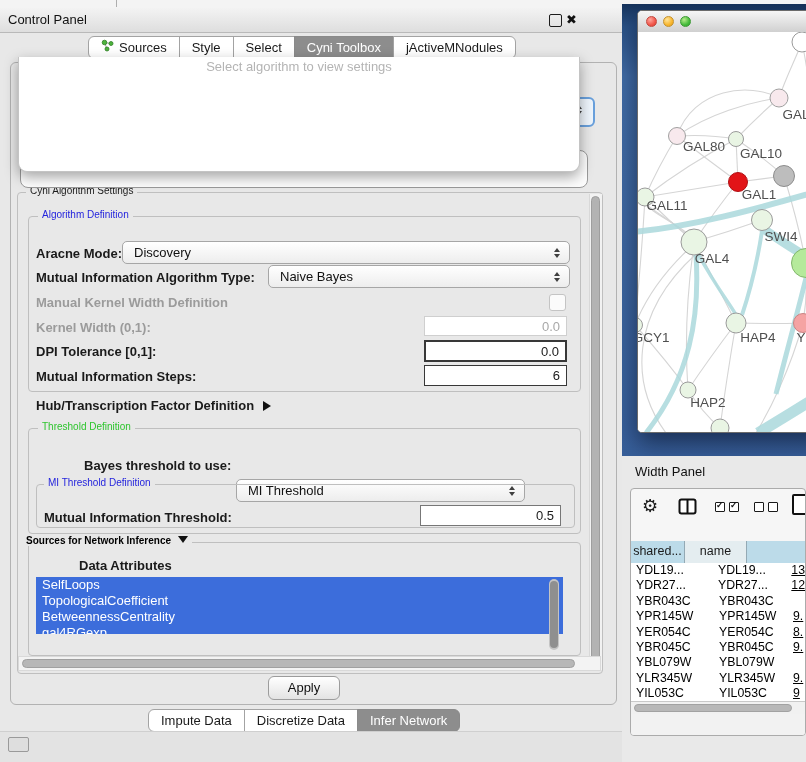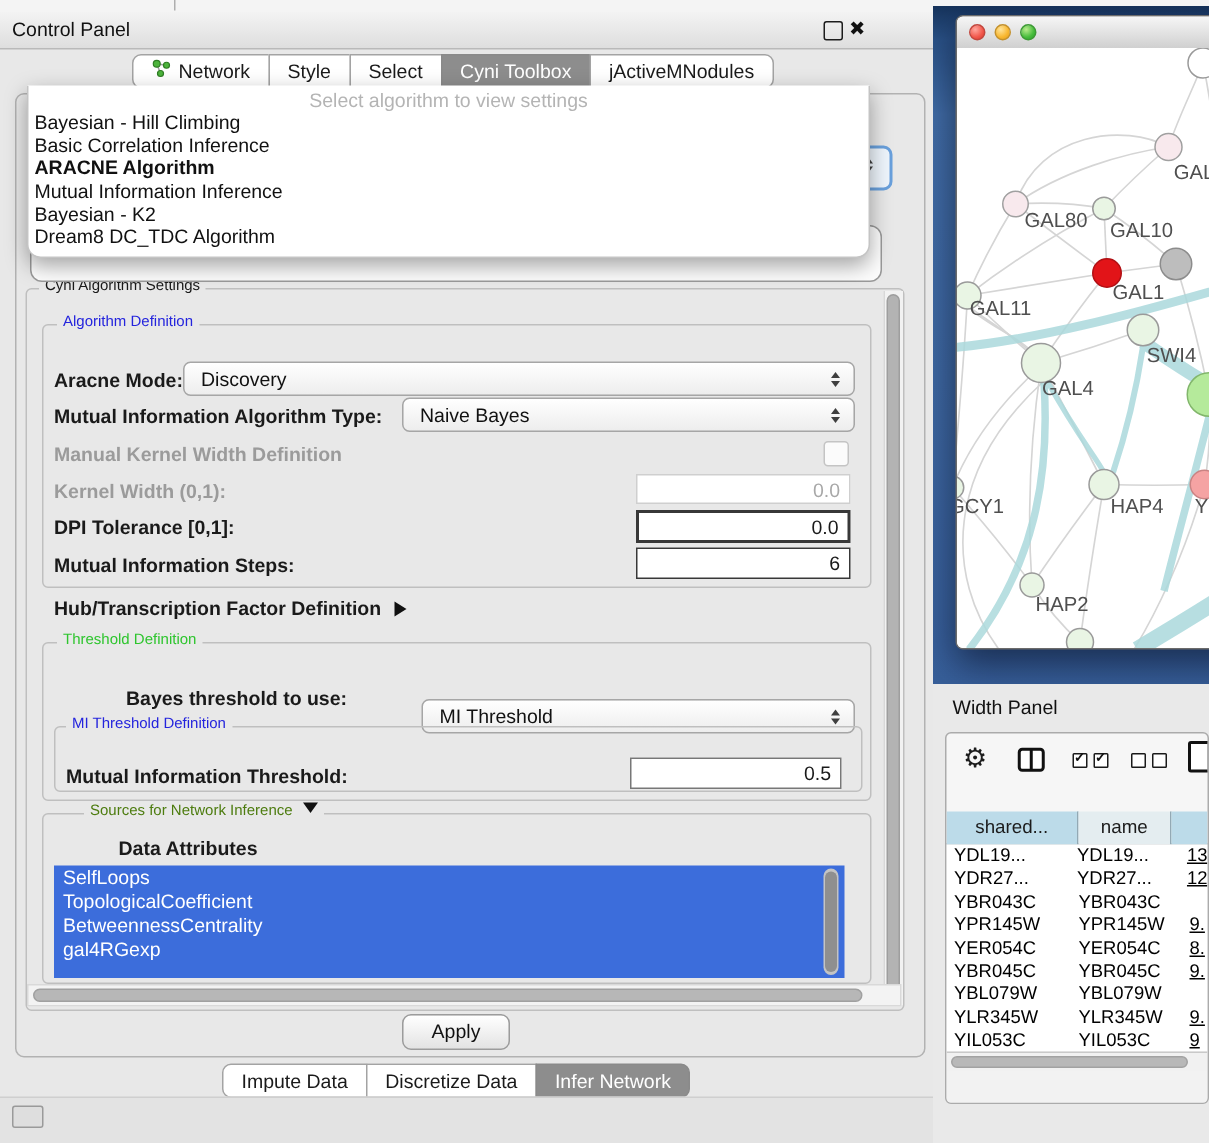--- a/index.html
+++ b/index.html
@@ -38,38 +38,38 @@
   .legend.green{color:var(--green,#2ec52e);}
   .settings-group{left:17px;top:192px;width:584px;height:480px;}
   .lg-settings{left:26px;top:185px;}
   .algo-group{left:28px;top:216px;width:551px;height:174px;}
   .lg-algo{left:38px;top:209px;}
   .threshold-group{left:28px;top:428px;width:551px;height:104px;}
   .lg-threshold{left:38px;top:421px;}
   .mi-group{left:36px;top:484px;width:537px;height:42px;}
   .lg-mi{left:44px;top:477px;}
   .sources-group{left:28px;top:542px;width:551px;height:112px;}
-  .lg-sources{left:56px;top:535px;color:#4d7c0f;}
+  .lg-sources{left:22px;top:535px;color:#000000;font-weight:bold;}
   .lbl{font-size:13px;font-weight:bold;color:#1a1a1a;white-space:nowrap;}
   .lbl.gray{color:#9b9b9b;}
   
   .combo{display:flex;align-items:center;justify-content:space-between;background:linear-gradient(#ffffff,#ededed);border:1px solid #a6a6a6;border-radius:5px;font-size:13px;color:#111;padding-left:11px;box-sizing:border-box;}
   .combo-arrows{width:16px;display:flex;flex-direction:column;align-items:center;margin-right:4px;}
   .arr-up{width:0;height:0;border-left:3.5px solid transparent;border-right:3.5px solid transparent;border-bottom:4.5px solid #3f3f3f;margin-bottom:2px;}
   .arr-dn{width:0;height:0;border-left:3.5px solid transparent;border-right:3.5px solid transparent;border-top:4.5px solid #3f3f3f;}
   
   .field{background:#fff;border:1px solid #bdbdbd;font-size:13px;color:#1a1a1a;text-align:right;padding-right:6px;box-sizing:border-box;display:flex;align-items:center;justify-content:flex-end;}
   .field.gray{color:#a8a8a8;border-color:#cfcfcf;}
   .field.strong{border:2px solid #383838;}
   .field.med{border:1px solid #383838;}
   .checkbox{width:15px;height:15px;border:1px solid #c4c4c4;border-radius:3px;background:#fbfbfb;}
   .tri-right{display:inline-block;width:0;height:0;border-top:5px solid transparent;border-bottom:5px solid transparent;border-left:8px solid #111;margin-left:9px;vertical-align:-1px;}
   .tri-down{display:inline-block;width:0;height:0;border-left:5px solid transparent;border-right:5px solid transparent;border-top:7px solid #111;margin-left:7px;vertical-align:1px;}
   
-  .attr-list{left:36px;top:577px;width:527px;height:75px;background:var(--sel,#3c6ddb);overflow:hidden;}
+  .attr-list{left:36px;top:577px;width:527px;height:57px;background:var(--sel,#3c6ddb);overflow:hidden;}
   .attr-item{height:16px;line-height:16px;padding-left:6px;font-size:13px;color:#fff;white-space:nowrap;}
   .list-vsb{left:549px;top:579px;width:10px;height:71px;background:#c4c4c4;border-radius:5px;}
   .list-vsb-thumb{position:absolute;left:1px;top:2px;width:8px;height:67px;border-radius:4px;background:#8f8f8f;}
   
   .vsb{left:589px;top:194px;width:12px;height:476px;background:#f2f2f2;border-left:1px solid #d8d8d8;}
   .vsb-thumb{position:absolute;left:1px;top:2px;width:9px;height:470px;border-radius:4.5px;background:#b3b3b3;border:1px solid #9e9e9e;box-sizing:border-box;}
   .hsb{left:18px;top:656px;width:583px;height:15px;background:#f3f3f3;border:1px solid #d9d9d9;box-sizing:border-box;}
   .hsb-thumb{position:absolute;left:3px;top:2px;width:553px;height:9px;border-radius:4.5px;background:#b7b7b7;border:1px solid #a0a0a0;box-sizing:border-box;}
   .apply-btn{left:268px;top:676px;width:70px;height:22px;border:1px solid #9c9c9c;border-radius:6px;background:linear-gradient(#ffffff,#e3e3e3);font-size:13px;color:#111;text-align:center;line-height:21px;}
   .bottom-strip{left:0;top:731px;width:622px;height:31px;background:#e3e3e3;border-top:1px solid #cfcfcf;}
@@ -99,21 +99,21 @@
   .gear{left:11px;top:5px;font-size:18px;line-height:24px;color:#1c1c1c;font-family:"DejaVu Sans",sans-serif;}
   .panes{left:47px;top:9px;}
   .cbgroup{display:flex;gap:4px;}
   .cbg1{left:84px;top:13px;}
   .cbg2{left:123px;top:13px;}
   .cb{width:10px;height:10px;border:1.5px solid #1a1a1a;border-radius:1px;background:#fff;position:relative;box-sizing:border-box;}
   .cb.checked::after{content:"✓";position:absolute;left:0px;top:-3px;font-size:9px;font-weight:bold;color:#111;}
   .doc-icon{left:161px;top:5px;width:15px;height:21px;border:2px solid #111;border-radius:2px;background:#fff;box-sizing:border-box;}
   .thead{position:absolute;left:0;top:52px;width:100%;height:22px;display:flex;border-bottom:1px solid #8a8a8a;box-sizing:border-box;}
   .th{height:22px;line-height:21px;font-size:12.5px;color:#1b1b1b;text-align:center;border-right:1px solid #93a9b4;box-sizing:border-box;overflow:hidden;white-space:nowrap;}
-  .th0{width:88px;background:var(--hdrblue,#bcdbe9);}
+  .th0{width:54px;background:var(--hdrblue,#bcdbe9);}
   .th1{width:62px;background:#e4edf0;}
   .th2{flex:1;background:var(--hdrblue,#bcdbe9);border-right:none;}
   .trows{position:absolute;left:0;top:74px;width:100%;height:138px;background:#fff;overflow:hidden;}
   .trow{display:flex;height:15.4px;line-height:15.4px;font-size:12.3px;color:#000;white-space:nowrap;}
   .tc{overflow:visible;}
   .tc0{width:78px;padding-left:5px;box-sizing:border-box;}
   .tc1{width:62px;padding-left:10px;box-sizing:border-box;}
   .tc2{flex:1;padding-left:22px;box-sizing:border-box;text-decoration:underline;}
   .hsb2{position:absolute;left:0;top:212px;width:100%;height:13px;background:#f1f1f1;border-top:1px solid #c9c9c9;box-sizing:border-box;}
   .hsb2-thumb{position:absolute;left:3px;top:2px;width:158px;height:8px;border-radius:4px;background:#b8b8b8;border:1px solid #a2a2a2;box-sizing:border-box;}
@@ -136,21 +136,21 @@
     <div class="tab">
       <span class="ticon">
         <svg width="13" height="13" viewBox="0 0 13 13">
           <line x1="3.5" y1="3.5" x2="9.5" y2="4.5" stroke="#9c9c9c" stroke-width="1"></line>
           <line x1="3.5" y1="3.5" x2="6" y2="10" stroke="#9c9c9c" stroke-width="1"></line>
           <circle cx="3.5" cy="3.5" r="2.3" fill="#4db43c" stroke="#2f7d24" stroke-width="0.8"></circle>
           <circle cx="10" cy="4.5" r="2" fill="#4db43c" stroke="#2f7d24" stroke-width="0.8"></circle>
           <circle cx="6" cy="10" r="2" fill="#4db43c" stroke="#2f7d24" stroke-width="0.8"></circle>
         </svg>
       </span>
-      <span>Network</span>
+      <span>Sources</span>
     </div>
     <div class="tab">
         <span>Style</span>
       </div>
     <div class="tab">
         <span>Select</span>
       </div>
     <div class="tab selected">
         <span>Cyni Toolbox</span>
       </div>
@@ -207,21 +207,21 @@
 
   <span class="abs lbl" style="left:36px;top:369px;">Mutual Information Steps:</span>
   <div class="abs field med" style="left:424px;top:365px;width:143px;height:21px;">6</div>
 
   <span class="abs lbl" style="left:36px;top:398px;"><span>Hub/Transcription Factor Definition</span><span class="tri-right"></span></span>
 
   <div class="abs group threshold-group"></div>
   <span class="legend green lg-threshold">Threshold Definition</span>
 
   <span class="abs lbl" style="left:84px;top:458px;">Bayes threshold to use:</span>
-  <div class="abs combo" style="left:236px;top:466px;width:289px;height:23px;margin-left:45px;">
+  <div class="abs combo" style="left:236px;top:479px;width:289px;height:23px;">
     <span>MI Threshold</span>
     <span class="combo-arrows">
         <span class="arr-up"></span>
         <span class="arr-dn"></span>
       </span>
   </div>
 
   <div class="abs group mi-group"></div>
   <span class="legend blue lg-mi">MI Threshold Definition</span>
 
@@ -258,28 +258,20 @@
     <div class="tab selected">
         <span>Infer Network</span>
       </div>
   </div>
 
   <div class="abs bottom-strip"></div>
   <div class="abs mini-handle"></div>
 
   <div class="abs dd-popup">
     <div class="dd-placeholder">Select algorithm to view settings</div>
-    <div class="dd-items">
-        <div class="dd-item">Bayesian - Hill Climbing</div>
-        <div class="dd-item">Basic Correlation Inference</div>
-        <div class="dd-item hl">ARACNE Algorithm</div>
-        <div class="dd-item">Mutual Information Inference</div>
-        <div class="dd-item">Bayesian - K2</div>
-        <div class="dd-item">Dream8 DC_TDC Algorithm</div>
-      </div>
   </div>
 </div>
 
 <div class="right">
   <div class="abs r-strip"></div>
   <div class="abs desktop">
     <div class="mac-window">
       <div class="mac-titlebar">
         <span class="light red"></span>
         <span class="light yellow"></span>

